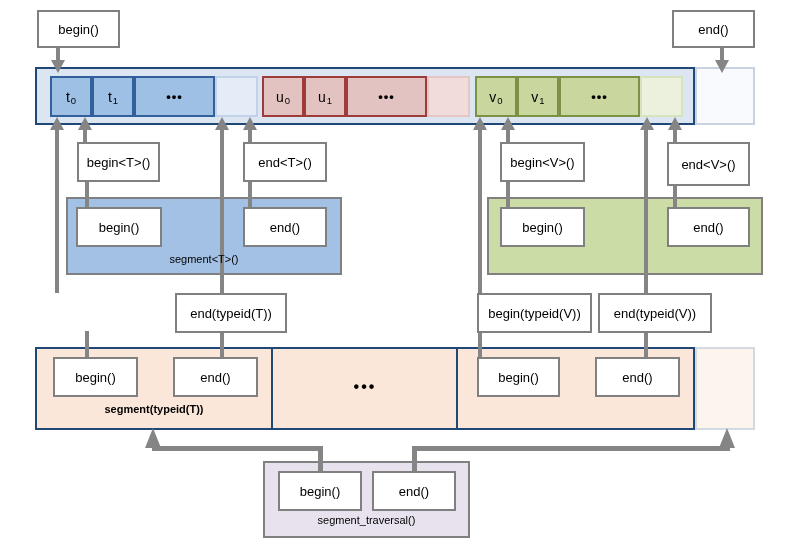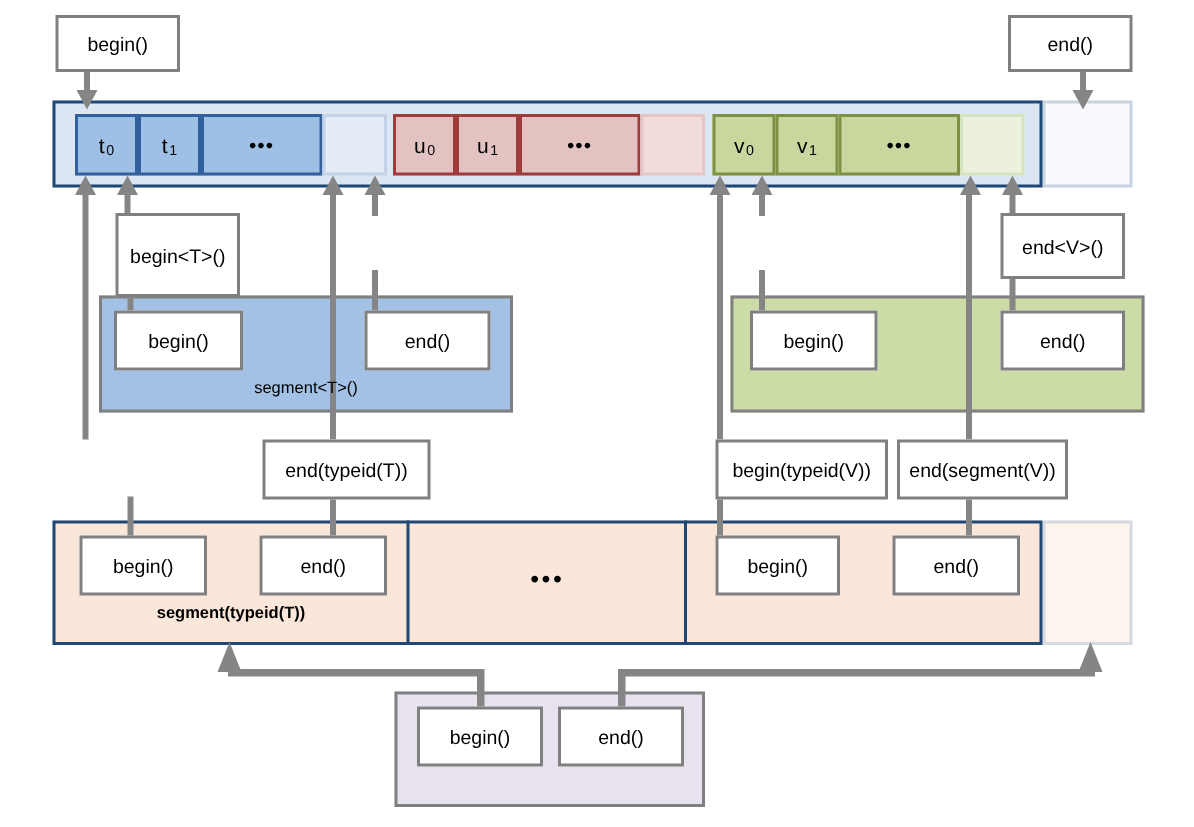--- a/index.html
+++ b/index.html
@@ -140,35 +140,38 @@
   <div class="vline" style="left:318px;top:446px;width:5px;height:27px;"></div>
   <div class="hline" style="left:152px;top:446px;width:170px;height:5px;"></div>
   <div class="arr-up-big" style="left:145px;top:428px;"></div>
   <div class="vline" style="left:412px;top:446px;width:5px;height:27px;"></div>
   <div class="hline" style="left:414px;top:446px;width:316px;height:5px;"></div>
   <div class="arr-up-big" style="left:719px;top:428px;"></div>
 
   <div class="rlabel" style="left:66px;top:253px;width:276px;">segment&lt;T&gt;()</div>
   <div class="rlabel" style="left:54px;top:403px;width:200px;font-weight:bold;">segment(typeid(T))</div>
   <div class="big-dots" style="left:315px;top:378px;width:100px;">•••</div>
+  <div class="rlabel" style="left:263px;top:514px;width:207px;">segment_traversal()</div>
 
   <div class="wbox" style="left:37px;top:10px;width:83px;height:38px;">begin()</div>
   <div class="wbox" style="left:672px;top:10px;width:83px;height:38px;">end()</div>
 
-  <div class="wbox" style="left:77px;top:142px;width:83px;height:56px;">begin&lt;T&gt;()</div>
+  <div class="wbox" style="left:77px;top:142px;width:83px;height:40px;">begin&lt;T&gt;()</div>
+  <div class="wbox" style="left:243px;top:142px;width:84px;height:40px;">end&lt;T&gt;()</div>
+  <div class="wbox" style="left:500px;top:142px;width:85px;height:40px;">begin&lt;V&gt;()</div>
   <div class="wbox" style="left:667px;top:142px;width:83px;height:44px;">end&lt;V&gt;()</div>
 
   <div class="wbox" style="left:76px;top:207px;width:86px;height:40px;">begin()</div>
   <div class="wbox" style="left:243px;top:207px;width:84px;height:40px;">end()</div>
   <div class="wbox" style="left:500px;top:207px;width:85px;height:40px;">begin()</div>
   <div class="wbox" style="left:667px;top:207px;width:83px;height:40px;">end()</div>
 
   <div class="wbox" style="left:477px;top:293px;width:115px;height:40px;">begin(typeid(V))</div>
   <div class="wbox" style="left:175px;top:293px;width:112px;height:40px;">end(typeid(T))</div>
-  <div class="wbox" style="left:598px;top:293px;width:114px;height:40px;">end(segment(V))</div>
+  <div class="wbox" style="left:598px;top:293px;width:114px;height:40px;">end(typeid(V))</div>
 
   <div class="wbox" style="left:53px;top:357px;width:85px;height:40px;">begin()</div>
   <div class="wbox" style="left:173px;top:357px;width:85px;height:40px;">end()</div>
   <div class="wbox" style="left:477px;top:357px;width:83px;height:40px;">begin()</div>
   <div class="wbox" style="left:595px;top:357px;width:85px;height:40px;">end()</div>
 
   <div class="wbox" style="left:278px;top:471px;width:84px;height:40px;">begin()</div>
   <div class="wbox" style="left:372px;top:471px;width:84px;height:40px;">end()</div>
 
 </div>

